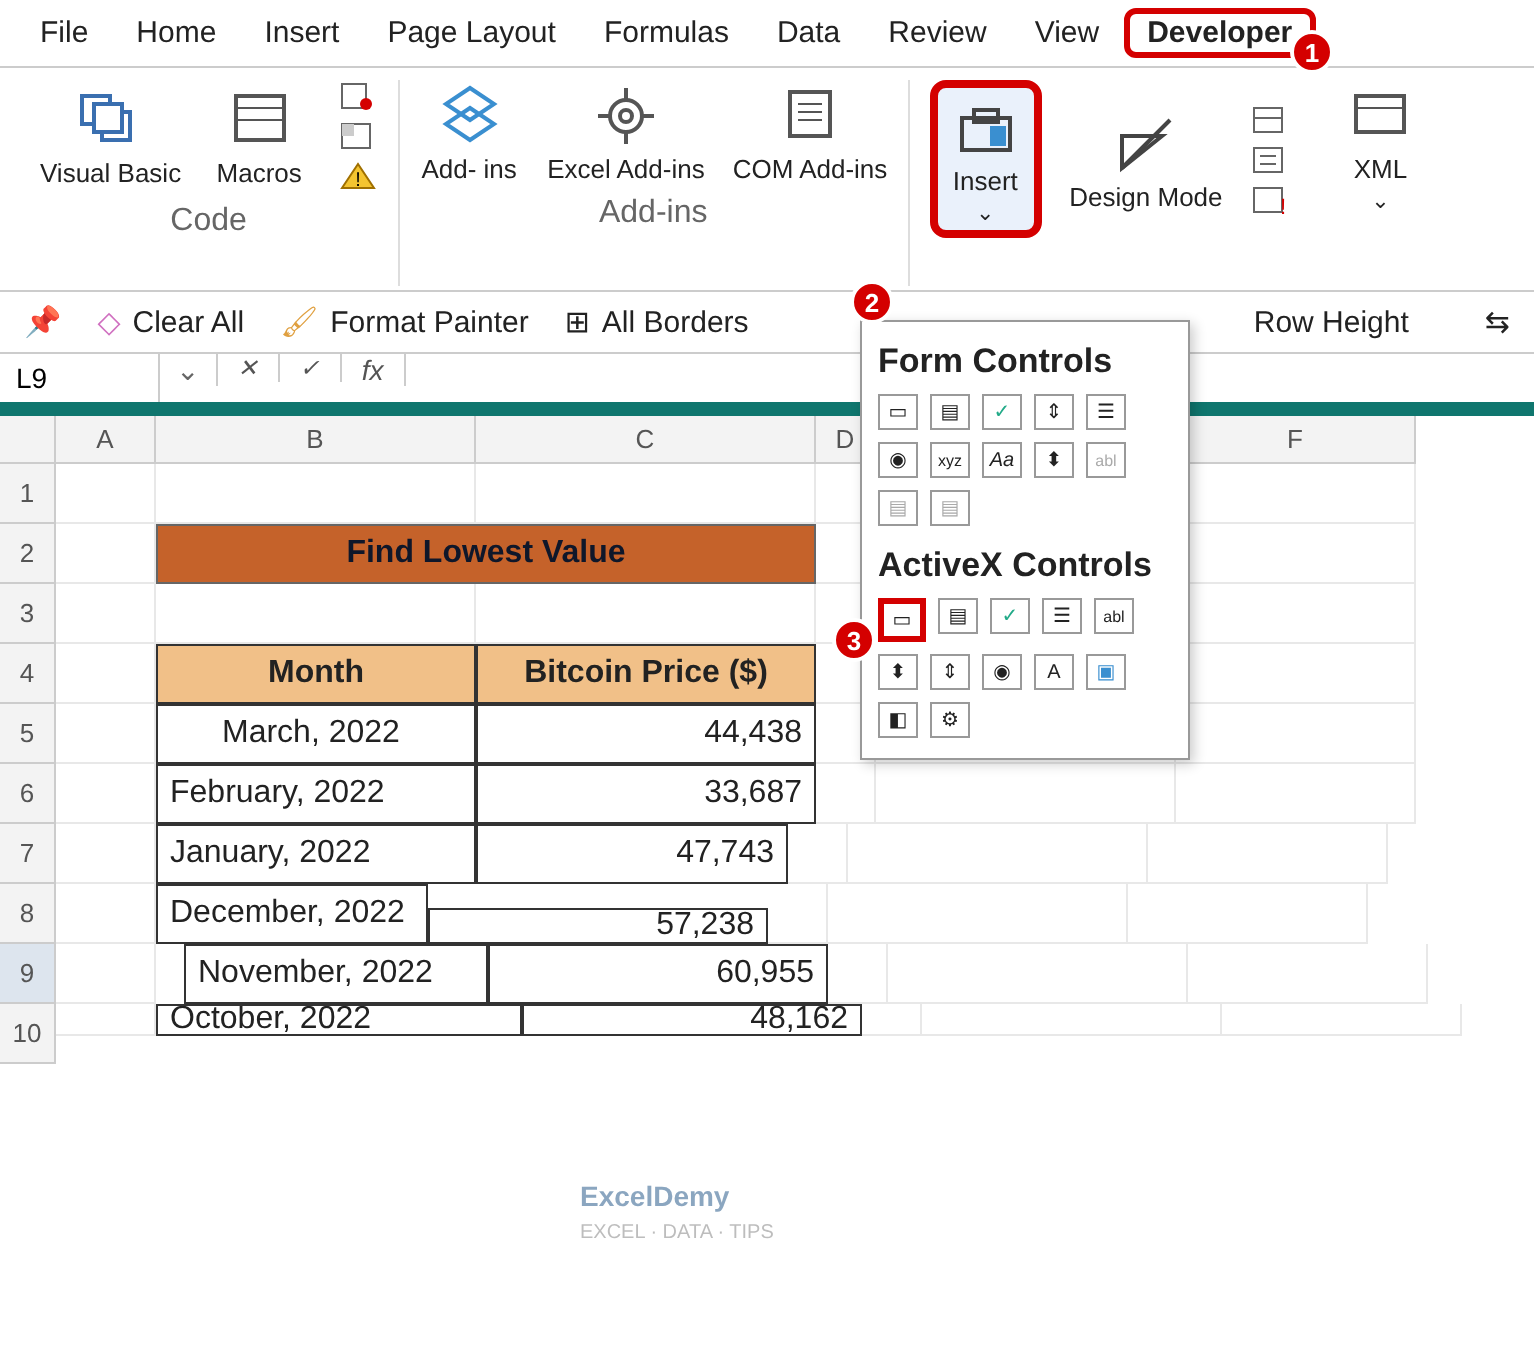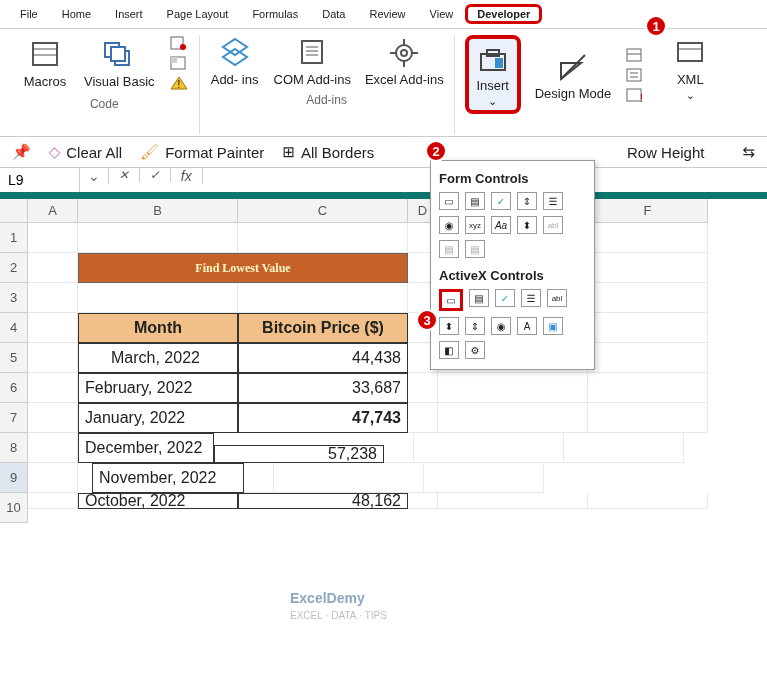--- a/index.html
+++ b/index.html
@@ -1,29 +1,29 @@
 <!DOCTYPE html>
 <html><head>
 <meta charset="utf-8">
 <style>
 * { box-sizing: border-box; margin: 0; padding: 0; }
 body { font-family: "Segoe UI", Arial, sans-serif; font-size: 14px; background: #fff; color: #222; width: 767px; }
 
 .menubar { display: flex; border-bottom: 1px solid #ccc; padding: 4px 8px; gap: 0; background: #fff; }
-.menubar .item { padding: 4px 12px; cursor: pointer; font-size: 11px; }
+.menubar .item { padding: 4px 12px; cursor: pointer; font-size: 15px; }
 .menubar .item.active { border: 3px solid #d40000; border-radius: 6px; padding: 1px 9px; font-weight: bold; position: relative; text-align: center; }
 
 .ribbon { display: flex; border-bottom: 1px solid #ccc; background: #fff; padding: 6px 10px 2px; }
 .ribbon-group { display: flex; flex-direction: column; align-items: center; border-right: 1px solid #ddd; padding: 0 10px; }
 .ribbon-group:last-child { border-right: none; }
 .ribbon-row { display: flex; gap: 14px; align-items: center; }
 .ribbon-btn { display: flex; flex-direction: column; align-items: center; gap: 2px; cursor: pointer; min-width: 50px; }
 .ribbon-btn .icon { width: 36px; height: 36px; display: flex; align-items: center; justify-content: center; }
 .ribbon-btn .lbl { font-size: 13px; text-align: center; line-height: 1.1; }
-.ribbon-group .group-label { font-size: 12px; color: #666; margin-top: 6px; }
+.ribbon-group .group-label { font-size: 16px; color: #666; margin-top: 6px; }
 .side-icons { display: flex; flex-direction: column; gap: 4px; }
 .side-icons .mini { width: 20px; height: 16px; }
 
 .insert-btn { border: 4px solid #d40000; border-radius: 8px; padding: 2px 6px; background: #eaf1fb; position: relative; }
 .chev { font-size: 11px; }
 
 .qat { display: flex; align-items: center; gap: 18px; padding: 6px 12px; border-bottom: 1px solid #ccc; font-size: 15px; }
 .qat .qitem { display: flex; align-items: center; gap: 6px; cursor: pointer; }
 
 .namebox-row { display: flex; align-items: flex-start; border-bottom: 7px solid #0f766e; }
@@ -38,27 +38,27 @@
 .rowhdrs .rh { width: 28px; height: 30px; display: flex; align-items: center; justify-content: center; border-bottom: 1px solid #ccc; border-right: 1px solid #ccc; font-size: 13px; color: #555; }
 .rh.sel { background: #dde5ee; }
 .colhdrs { display: flex; background: #f3f3f3; }
 .colhdrs .ch { height: 24px; display: flex; align-items: center; justify-content: center; border-right: 1px solid #ccc; border-bottom: 1px solid #ccc; font-size: 13px; color: #555; }
 .corner { width: 28px; height: 24px; background: #f3f3f3; border-right: 1px solid #ccc; border-bottom: 1px solid #ccc; }
 
 .grid { position: relative; }
 .cells-row { display: flex; height: 30px; }
 .cell { border-right: 1px solid #e8e8e8; border-bottom: 1px solid #e8e8e8; display: flex; align-items: center; padding: 0 6px; overflow: hidden; }
 
-.banner { background: #c5622a; color: #fef9c3; font-weight: bold; font-size: 12px; justify-content: center; border: 1px solid #666; font-family: Liberation Serif, serif; }
+.banner { background: #c5622a; color: #0f172a; font-weight: bold; font-size: 16px; justify-content: center; border: 1px solid #666; }
 .th-cell { background: #f1c088; font-weight: bold; font-size: 16px; justify-content: center; border: 1px solid #333; }
 .td-cell { border: 1px solid #333; font-size: 16px; }
 .td-cell.num { justify-content: flex-end; }
 
 .dropdown { position: absolute; left: 430px; top: 160px; width: 165px; background: #fff; border: 1px solid #999; box-shadow: 2px 2px 6px rgba(0,0,0,0.2); padding: 6px 8px 10px; z-index: 10; }
-.dropdown .sec-title { font-weight: bold; font-size: 13px; margin: 4px 0 6px; }
+.dropdown .sec-title { font-weight: bold; font-size: 17px; margin: 4px 0 6px; }
 .ctrl-grid { display: flex; flex-wrap: wrap; gap: 6px; }
 .ctrl { width: 20px; height: 18px; border: 1px solid #999; display: flex; align-items: center; justify-content: center; font-size: 10px; cursor: pointer; background: #fff; }
 .ctrl.hl { border: 3px solid #d40000; width: 24px; height: 22px; position: relative; }
 
 .badge { position: absolute; width: 22px; height: 22px; background: #d40000; color: #fff; border-radius: 50%; display: flex; align-items: center; justify-content: center; font-weight: bold; font-size: 13px; z-index: 20; border: 2px solid #fff; }
 .badge.b1 { left: 645px; top: 15px; }
 .badge.b2 { left: 425px; top: 140px; }
 .badge.b3 { left: 416px; top: 309px; }
 
 .watermark { position: absolute; left: 290px; top: 590px; font-size: 14px; color: #2e5f8e; opacity: 0.55; pointer-events: none; z-index: 5; font-weight: bold; }
@@ -84,38 +84,38 @@
     <div class="item">View</div>
     <div class="item active">Developer</div>
   </div>
 
 <div class="ribbon">
   <div class="ribbon-group">
     <div class="ribbon-row">
       <div class="ribbon-btn">
         <span class="icon">
             <svg width="36" height="36">
+              <rect x="4" y="6" width="14" height="14" fill="none" stroke="#3a6fb0" stroke-width="2"></rect>
+              <rect x="14" y="14" width="14" height="14" fill="none" stroke="#3a6fb0" stroke-width="2"></rect>
+              <rect x="10" y="10" width="14" height="14" fill="#fff" stroke="#3a6fb0" stroke-width="2"></rect>
+            </svg>
+          </span>
+        <span class="lbl">Visual
+Basic</span>
+      </div>
+      <div class="ribbon-btn">
+        <span class="icon">
+            <svg width="36" height="36">
               <rect x="6" y="6" width="24" height="22" fill="none" stroke="#555" stroke-width="2"></rect>
               <line x1="6" y1="12" x2="30" y2="12" stroke="#555" stroke-width="1"></line>
               <line x1="6" y1="18" x2="30" y2="18" stroke="#555" stroke-width="1"></line>
             </svg>
           </span>
         <span class="lbl">Macros</span>
       </div>
-      <div class="ribbon-btn">
-        <span class="icon">
-            <svg width="36" height="36">
-              <rect x="4" y="6" width="14" height="14" fill="none" stroke="#3a6fb0" stroke-width="2"></rect>
-              <rect x="14" y="14" width="14" height="14" fill="none" stroke="#3a6fb0" stroke-width="2"></rect>
-              <rect x="10" y="10" width="14" height="14" fill="#fff" stroke="#3a6fb0" stroke-width="2"></rect>
-            </svg>
-          </span>
-        <span class="lbl">Visual
-Basic</span>
-      </div>
       <div class="side-icons">
         <svg class="mini" width="20" height="16">
             <rect x="2" y="2" width="12" height="12" fill="none" stroke="#666"></rect>
             <circle cx="14" cy="12" r="3" fill="#d40000"></circle>
           </svg>
         <svg class="mini" width="20" height="16">
             <rect x="2" y="2" width="14" height="12" fill="none" stroke="#666"></rect>
             <rect x="2" y="2" width="6" height="6" fill="#ccc"></rect>
           </svg>
         <svg class="mini" width="20" height="16">
@@ -131,45 +131,45 @@
     <div class="ribbon-row">
       <div class="ribbon-btn">
         <span class="icon">
             <svg width="36" height="36">
               <polygon points="18,4 30,12 18,20 6,12" fill="none" stroke="#3a8fd0" stroke-width="2"></polygon>
               <polygon points="18,14 30,22 18,30 6,22" fill="none" stroke="#3a8fd0" stroke-width="2"></polygon>
             </svg>
           </span>
         <span class="lbl">Add-
 ins</span>
-      </div>
-      <div class="ribbon-btn">
-        <span class="icon">
-            <svg width="36" height="36">
-              <rect x="8" y="6" width="20" height="22" fill="none" stroke="#555" stroke-width="2"></rect>
-              <line x1="12" y1="12" x2="24" y2="12" stroke="#555"></line>
-              <line x1="12" y1="16" x2="24" y2="16" stroke="#555"></line>
-              <line x1="12" y1="20" x2="24" y2="20" stroke="#555"></line>
-            </svg>
-          </span>
-        <span class="lbl">COM
-Add-ins</span>
       </div>
       <div class="ribbon-btn">
         <span class="icon">
             <svg width="36" height="36">
               <circle cx="18" cy="18" r="8" fill="none" stroke="#555" stroke-width="2"></circle>
               <circle cx="18" cy="18" r="3" fill="none" stroke="#555" stroke-width="2"></circle>
               <line x1="18" y1="4" x2="18" y2="10" stroke="#555" stroke-width="2"></line>
               <line x1="18" y1="26" x2="18" y2="32" stroke="#555" stroke-width="2"></line>
               <line x1="4" y1="18" x2="10" y2="18" stroke="#555" stroke-width="2"></line>
               <line x1="26" y1="18" x2="32" y2="18" stroke="#555" stroke-width="2"></line>
             </svg>
           </span>
         <span class="lbl">Excel
+Add-ins</span>
+      </div>
+      <div class="ribbon-btn">
+        <span class="icon">
+            <svg width="36" height="36">
+              <rect x="8" y="6" width="20" height="22" fill="none" stroke="#555" stroke-width="2"></rect>
+              <line x1="12" y1="12" x2="24" y2="12" stroke="#555"></line>
+              <line x1="12" y1="16" x2="24" y2="16" stroke="#555"></line>
+              <line x1="12" y1="20" x2="24" y2="20" stroke="#555"></line>
+            </svg>
+          </span>
+        <span class="lbl">COM
 Add-ins</span>
       </div>
     </div>
     <div class="group-label">Add-ins</div>
   </div>
 
   <div class="ribbon-group" style="border-right:none">
     <div class="ribbon-row">
       <div class="ribbon-btn insert-btn">
         <span class="icon">
@@ -359,43 +359,44 @@
         <div class="cell " style="width: 50px;"></div>
         <div class="cell td-cell" style="width: 160px;">February, 2022</div>
         <div class="cell td-cell num" style="width: 170px;">33,687</div>
         <div class="cell " style="width: 30px;"></div>
         <div class="cell " style="width: 150px;"></div>
         <div class="cell " style="width: 120px;"></div>
       </div>
       <div class="cells-row">
         <div class="cell " style="width: 50px;"></div>
         <div class="cell td-cell" style="width: 160px;">January, 2022</div>
-        <div class="cell td-cell num" style="width: 170px; font-weight: bold;">47,743</div>
+        <div class="cell td-cell num" style="width: 156px;">47,743</div>
         <div class="cell " style="width: 30px;"></div>
         <div class="cell " style="width: 150px;"></div>
         <div class="cell " style="width: 120px;"></div>
       </div>
       <div class="cells-row">
         <div class="cell " style="width: 50px;"></div>
         <div class="cell td-cell" style="width: 136px;">December, 2022</div>
         <div class="cell td-cell num" style="width: 170px; margin-top: 12px;">57,238</div>
         <div class="cell " style="width: 30px;"></div>
         <div class="cell " style="width: 150px;"></div>
         <div class="cell " style="width: 120px;"></div>
       </div>
       <div class="cells-row">
         <div class="cell " style="width: 50px;"></div>
         <div class="cell td-cell" style="width: 152px; margin-left: 14px;">November, 2022</div>
+        <div class="cell td-cell num" style="width: 170px;">60,955</div>
         <div class="cell " style="width: 30px;"></div>
         <div class="cell " style="width: 150px;"></div>
         <div class="cell " style="width: 120px;"></div>
       </div>
       <div class="cells-row" style="height: 16px; overflow: hidden;">
         <div class="cell " style="width: 50px;"></div>
-        <div class="cell td-cell" style="width: 160px;">October, 2022</div>
+        <div class="cell td-cell" style="width: 183px;">October, 2022</div>
         <div class="cell td-cell num" style="width: 170px;">48,162</div>
         <div class="cell " style="width: 30px;"></div>
         <div class="cell " style="width: 150px;"></div>
         <div class="cell " style="width: 120px;"></div>
       </div>
     </div>
 </div>
 
 <div class="watermark">
   <span>ExcelDemy</span><br>

